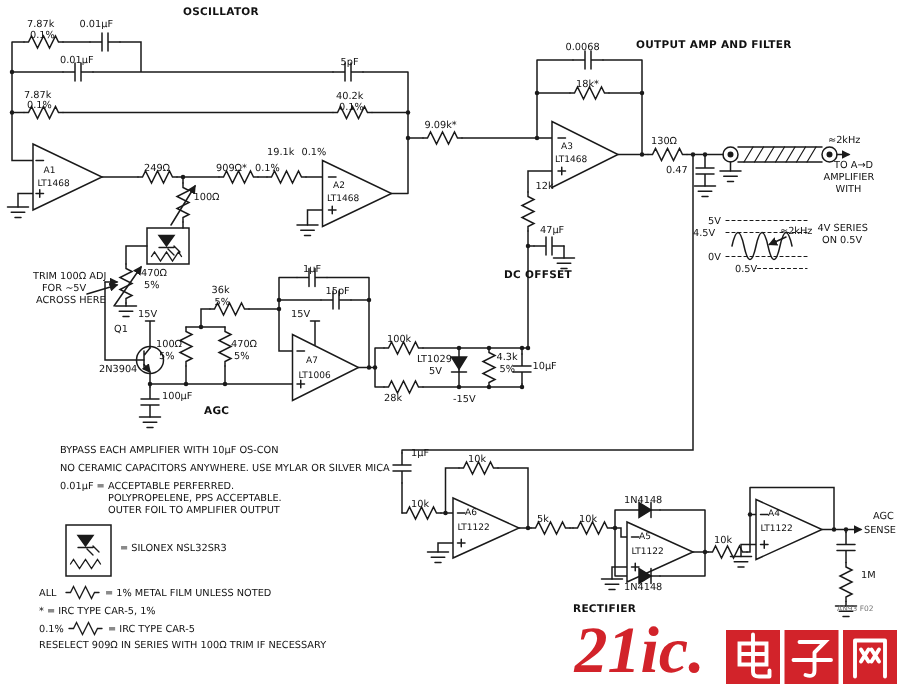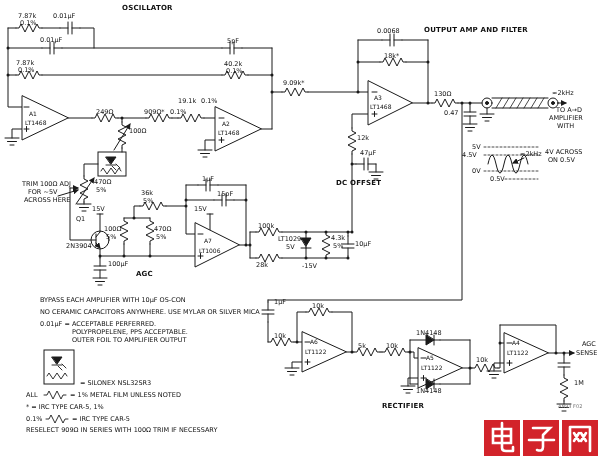--- a/index.html
+++ b/index.html
@@ -283,27 +283,27 @@
 <span class="lbl b" style="left:424px;top:27px">OUTPUT AMP AND FILTER</span>
 <span class="lbl" style="left:384px;top:53px">18k*</span>
 <span class="lbl s" style="left:374px;top:95px">A3</span>
 <span class="lbl s" style="left:370px;top:104px">LT1468</span>
 <span class="lbl" style="left:434px;top:91px">130Ω</span>
 <span class="lbl" style="left:444px;top:110px">0.47</span>
 <span class="lbl" style="left:552px;top:90px">≈2kHz</span>
 <span class="lbl" style="left:556px;top:107px">TO A→D</span>
 <span class="lbl" style="left:549px;top:115px">AMPLIFIER</span>
 <span class="lbl" style="left:557px;top:123px">WITH</span>
-<span class="lbl" style="left:357px;top:135px">12k</span>
+<span class="lbl" style="left:357px;top:121px">12k</span>
 <span class="lbl" style="left:360px;top:150px">47μF</span>
 <span class="lbl b" style="left:336px;top:180px">DC OFFSET</span>
 <span class="lbl" style="left:472px;top:144px">5V</span>
 <span class="lbl" style="left:462px;top:152px">4.5V</span>
 <span class="lbl" style="left:520px;top:151px">≈2kHz</span>
-<span class="lbl" style="left:545px;top:149px">4V ACROSS</span>
+<span class="lbl" style="left:545px;top:149px">4V SERIES</span>
 <span class="lbl" style="left:548px;top:157px">ON 0.5V</span>
 <span class="lbl" style="left:472px;top:168px">0V</span>
 <span class="lbl" style="left:490px;top:176px">0.5V</span>
 <span class="lbl" style="left:22px;top:181px">TRIM 100Ω ADJ</span>
 <span class="lbl" style="left:28px;top:189px">FOR ~5V</span>
 <span class="lbl" style="left:24px;top:197px">ACROSS HERE</span>
 <span class="lbl" style="left:94px;top:179px">470Ω</span>
 <span class="lbl" style="left:96px;top:187px">5%</span>
 <span class="lbl" style="left:202px;top:176px">1μF</span>
 <span class="lbl" style="left:141px;top:190px">36k</span>
@@ -327,21 +327,21 @@
 <span class="lbl" style="left:286px;top:244px">5V</span>
 <span class="lbl" style="left:331px;top:235px">4.3k</span>
 <span class="lbl" style="left:333px;top:243px">5%</span>
 <span class="lbl" style="left:355px;top:241px">10μF</span>
 <span class="lbl" style="left:302px;top:263px">-15V</span>
 <span class="lbl" style="left:40px;top:297px">BYPASS EACH AMPLIFIER WITH 10μF OS-CON</span>
 <span class="lbl" style="left:40px;top:309px">NO CERAMIC CAPACITORS ANYWHERE. USE MYLAR OR SILVER MICA</span>
 <span class="lbl" style="left:40px;top:321px">0.01μF = ACCEPTABLE PERFERRED.</span>
 <span class="lbl" style="left:72px;top:329px">POLYPROPELENE, PPS ACCEPTABLE.</span>
 <span class="lbl" style="left:72px;top:337px">OUTER FOIL TO AMPLIFIER OUTPUT</span>
-<span class="lbl" style="left:80px;top:380px">= SILONEX NSL32SR3</span>
+<span class="lbl" style="left:80px;top:362px">= SILONEX NSL32SR3</span>
 <span class="lbl" style="left:26px;top:392px">ALL</span>
 <span class="lbl" style="left:70px;top:392px">= 1% METAL FILM UNLESS NOTED</span>
 <span class="lbl" style="left:26px;top:404px">* = IRC TYPE CAR-5, 1%</span>
 <span class="lbl" style="left:26px;top:416px">0.1%</span>
 <span class="lbl" style="left:72px;top:416px">= IRC TYPE CAR-5</span>
 <span class="lbl" style="left:26px;top:427px">RESELECT 909Ω IN SERIES WITH 100Ω TRIM IF NECESSARY</span>
 <span class="lbl" style="left:274px;top:299px">1μF</span>
 <span class="lbl" style="left:274px;top:333px">10k</span>
 <span class="lbl" style="left:312px;top:303px">10k</span>
 <span class="lbl" style="left:358px;top:343px">5k</span>
@@ -354,20 +354,21 @@
 <span class="lbl s" style="left:421px;top:365px">LT1122</span>
 <span class="lbl" style="left:476px;top:357px">10k</span>
 <span class="lbl s" style="left:512px;top:340px">A4</span>
 <span class="lbl s" style="left:507px;top:350px">LT1122</span>
 <span class="lbl" style="left:582px;top:341px">AGC</span>
 <span class="lbl" style="left:576px;top:350px">SENSE</span>
 <span class="lbl" style="left:574px;top:380px">1M</span>
 <span class="lbl b" style="left:382px;top:403px">RECTIFIER</span>
 <span class="lbl t" style="left:558px;top:404px">AN93 F02</span>
 
+<span class="wm-brand">21ic.</span>
 <div class="wm-sq" style="left:484px" aria-label="电">
   <svg width="36" height="36" viewBox="0 0 36 36" stroke="#fff" stroke-width="2.6" fill="none" stroke-linecap="round">
     <path d="M18,3 V9 M9,9 H27 V23 H9 Z M9,16 H27 M18,9 V23 M18,23 V28 Q18,31 22,31 H29 M29,31 V27"></path>
   </svg>
 </div>
 <div class="wm-sq" style="left:523px" aria-label="子">
   <svg width="36" height="36" viewBox="0 0 36 36" stroke="#fff" stroke-width="2.6" fill="none" stroke-linecap="round">
     <path d="M10,8 H27 L20,15 M20,15 V27 Q20,32 14,30 M6,20 H31"></path>
   </svg>
 </div>

